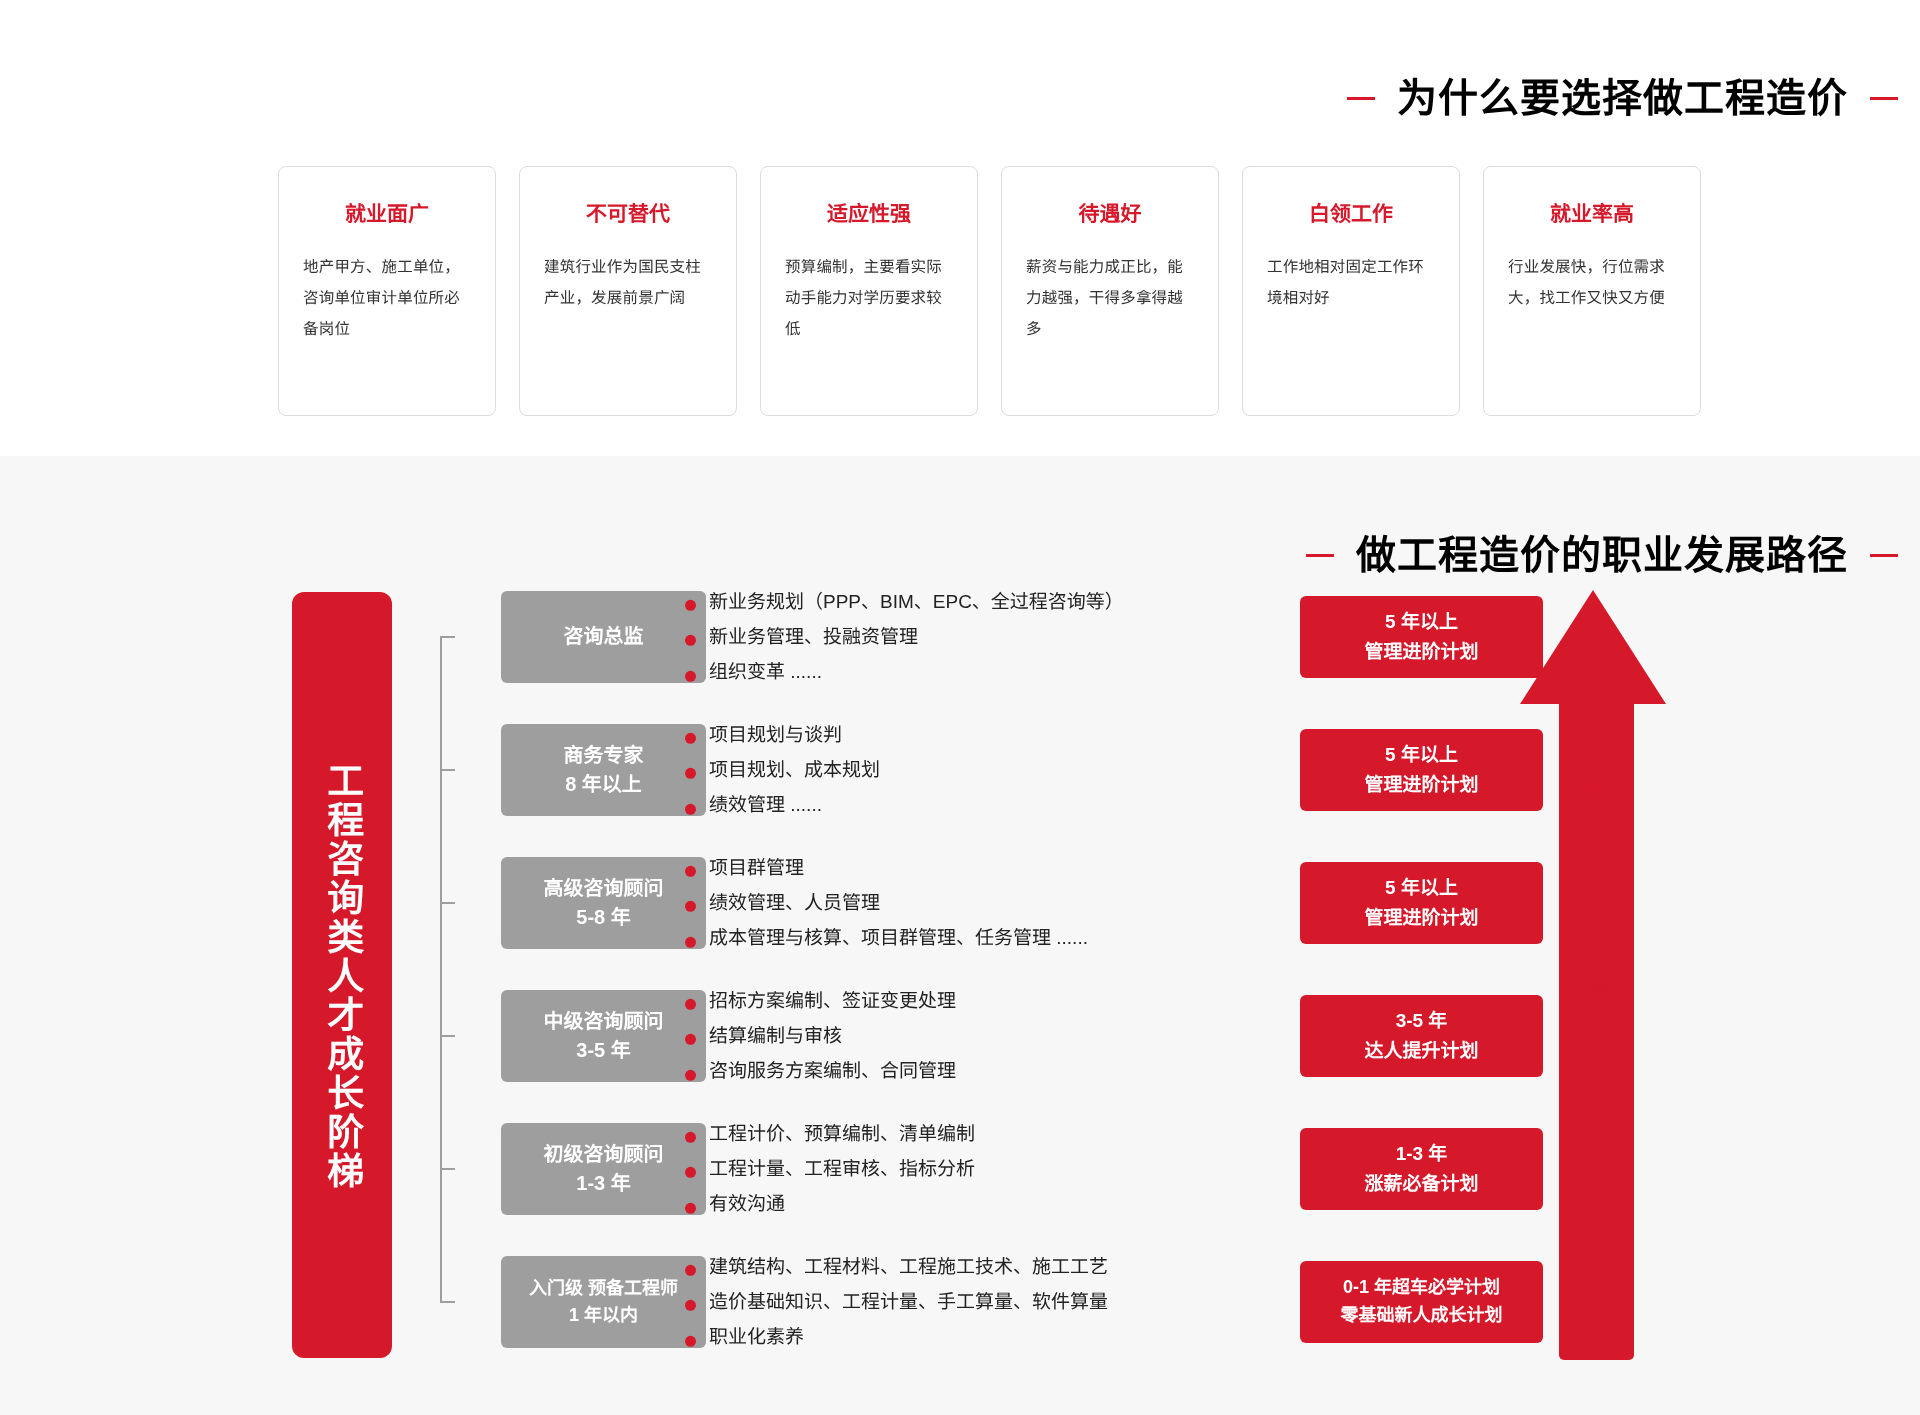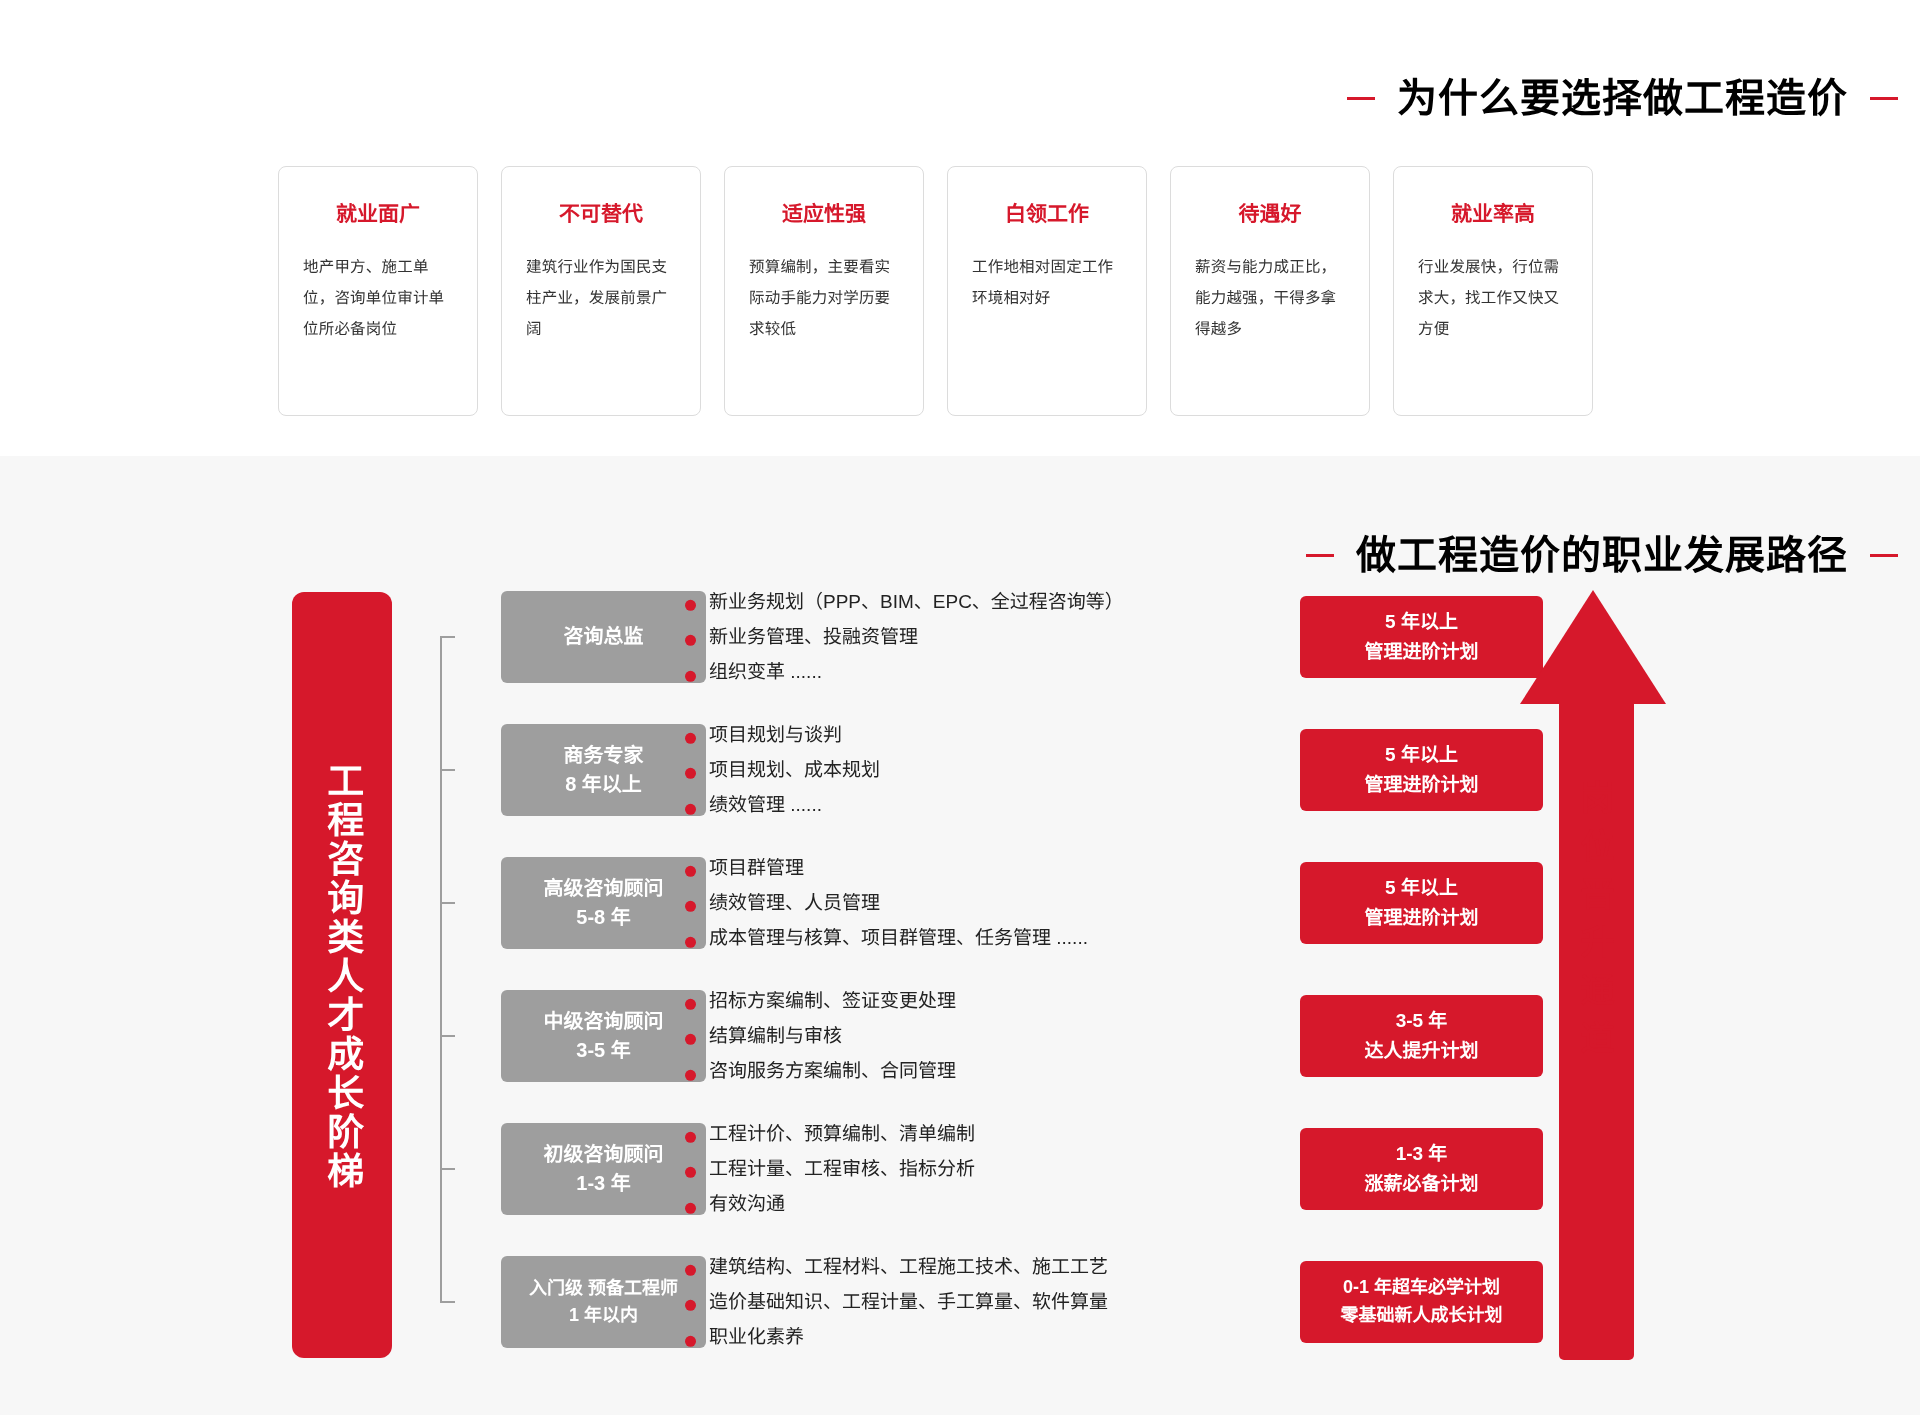--- a/index.html
+++ b/index.html
@@ -31,21 +31,21 @@
   }
   #title-1 { top: 66px; }
   #title-2 { top: 523px; }
 
   
   .cards {
     position: absolute; left: 278px; top: 166px;
     display: flex; gap: 23px;
   }
   .card {
-    width: 200px; min-height: 250px;
+    width: 218px; min-height: 250px;
     border: 1px solid #dcdcdc; border-radius: 8px; background: #fff;
     padding: 30px 24px 37px 24px;
   }
   .card-title {
     color: #d6182b; font-size: 21px; font-weight: bold; text-align: center;
     margin-bottom: 24px;
   }
   .card-text {
     color: #333; font-size: 15.5px; line-height: 2.0; text-align: left;
     letter-spacing: 0.2px;
@@ -154,26 +154,26 @@
     </div>
     <div class="card">
       <div class="card-title">不可替代</div>
       <div class="card-text">建筑行业作为国民支柱产业，发展前景广阔</div>
     </div>
     <div class="card">
       <div class="card-title">适应性强</div>
       <div class="card-text">预算编制，主要看实际动手能力对学历要求较低</div>
     </div>
     <div class="card">
+      <div class="card-title">待遇好</div>
+      <div class="card-text">薪资与能力成正比，能力越强，干得多拿得越多</div>
+    </div>
+    <div class="card">
       <div class="card-title">白领工作</div>
       <div class="card-text">工作地相对固定工作环境相对好</div>
-    </div>
-    <div class="card">
-      <div class="card-title">待遇好</div>
-      <div class="card-text">薪资与能力成正比，能力越强，干得多拿得越多</div>
     </div>
     <div class="card">
       <div class="card-title">就业率高</div>
       <div class="card-text">行业发展快，行位需求大，找工作又快又方便</div>
     </div>
   </div>
 
   <div class="sec-title" id="title-2">
     <span class="dash"></span><span>做工程造价的职业发展路径</span><span class="dash"></span>
   </div>

